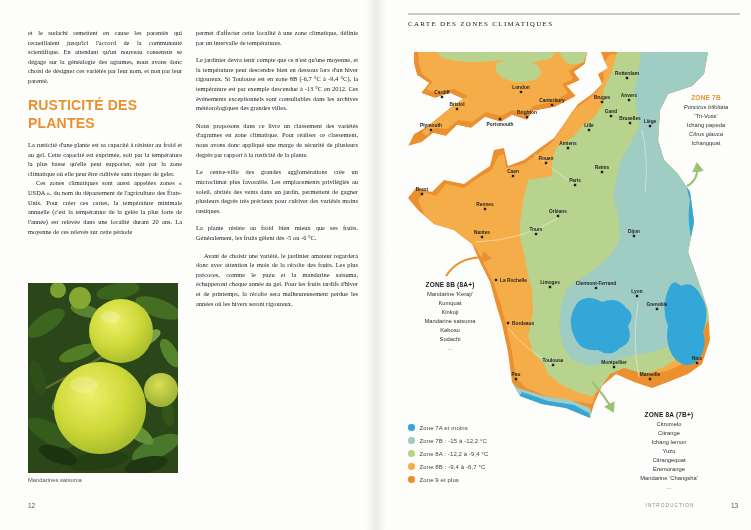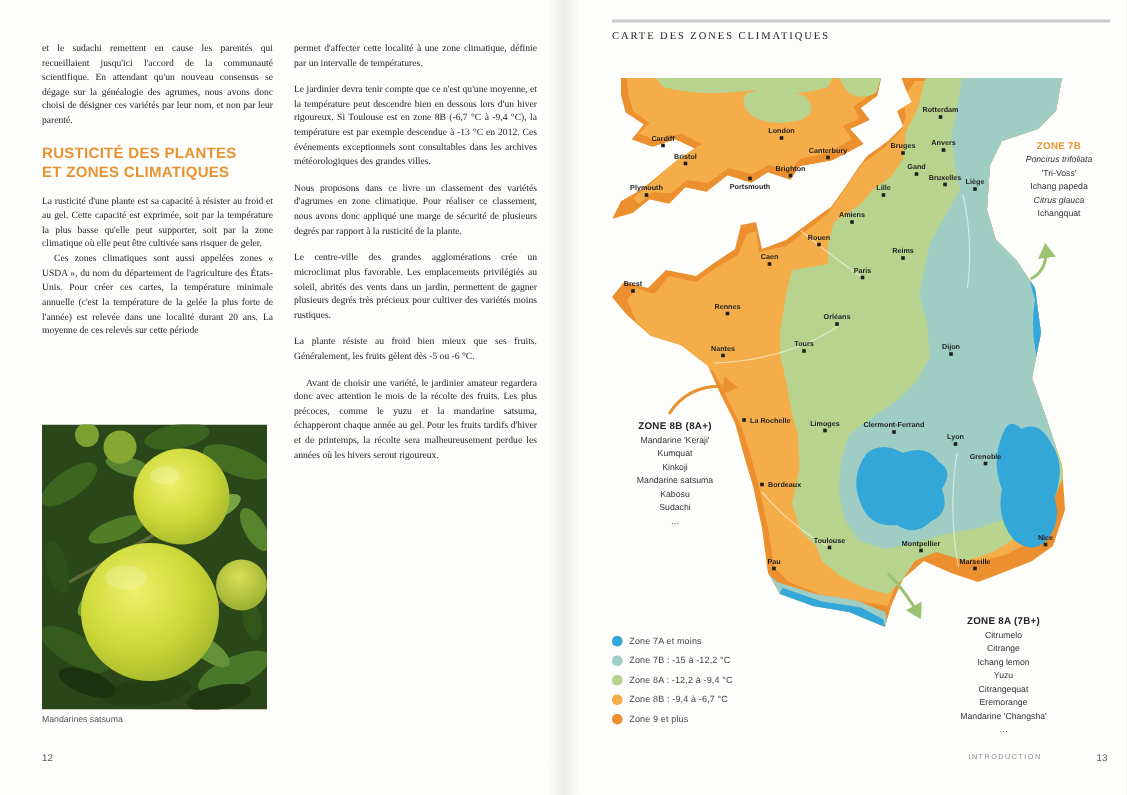--- a/index.html
+++ b/index.html
@@ -7,21 +7,21 @@
           font-family:"Liberation Serif",serif;color:#222;}
   .gutter{position:absolute;left:366px;top:0;width:20px;height:530px;
           background:linear-gradient(to right,rgba(0,0,0,0),rgba(0,0,0,0.07),rgba(0,0,0,0));}
   
   .col{position:absolute;font-size:6.4px;line-height:1.5;text-align:justify;}
   .col1{left:28px;top:28px;width:154px;}
   .col2{left:196px;top:28px;width:162px;}
   .col p{margin:0 0 8px 0;}
   .col p.noind{margin-bottom:0;}
   .col p.ind{text-indent:8px;margin-top:0;}
-  .sec-head{font-family:"Liberation Sans",sans-serif;font-weight:bold;font-size:10px;
+  .sec-head{font-family:"Liberation Sans",sans-serif;font-weight:bold;font-size:14px;
             line-height:1.3;letter-spacing:.2px;margin:10px 0 8px 0;text-align:left;}
   .photo{position:absolute;left:28px;top:283px;width:150px;height:190px;}
   .caption{position:absolute;left:28px;top:477px;font-family:"Liberation Sans",sans-serif;
            font-size:5.8px;color:#555;}
   .pagenum{position:absolute;font-family:"Liberation Sans",sans-serif;font-size:6.5px;color:#555;}
   .pg-left{left:28px;top:502px;}
   .pg-right{left:731px;top:502px;}
   .footer-label{position:absolute;left:620px;top:503px;width:100px;text-align:center;
                 font-family:"Liberation Sans",sans-serif;font-size:4.8px;letter-spacing:1px;
                 color:#8a8a8a;}
@@ -44,21 +44,20 @@
 </style>
 </head>
 <body>
 
 <div class="spread">
 
   <div class="col col1">
     <p>et le sudachi remettent en cause les parentés qui recueillaient jusqu'ici l'accord de la communauté scientifique. En attendant qu'un nouveau consensus se dégage sur la généalogie des agrumes, nous avons donc choisi de désigner ces variétés par leur nom, et non par leur parenté.</p>
     <div class="sec-head" id="sec-head" style="color: rgb(232, 146, 47);">
       <div>RUSTICITÉ DES PLANTES</div>
-      <div>ET ZONES CLIMATIQUES</div>
     </div>
     <p class="noind">La rusticité d'une plante est sa capacité à résister au froid et au gel. Cette capacité est exprimée, soit par la température la plus basse qu'elle peut supporter, soit par la zone climatique où elle peut être cultivée sans risquer de geler.</p>
     <p class="ind">Ces zones climatiques sont aussi appelées zones « USDA », du nom du département de l'agriculture des États-Unis. Pour créer ces cartes, la température minimale annuelle (c'est la température de la gelée la plus forte de l'année) est relevée dans une localité durant 20 ans. La moyenne de ces relevés sur cette période</p>
   </div>
 
   <svg class="photo" viewBox="0 0 150 190">
     <defs>
       <radialGradient id="fruitG" cx="40%" cy="35%" r="75%">
         <stop offset="0%" stop-color="#eef06a"></stop>
         <stop offset="55%" stop-color="#cdd838"></stop>

